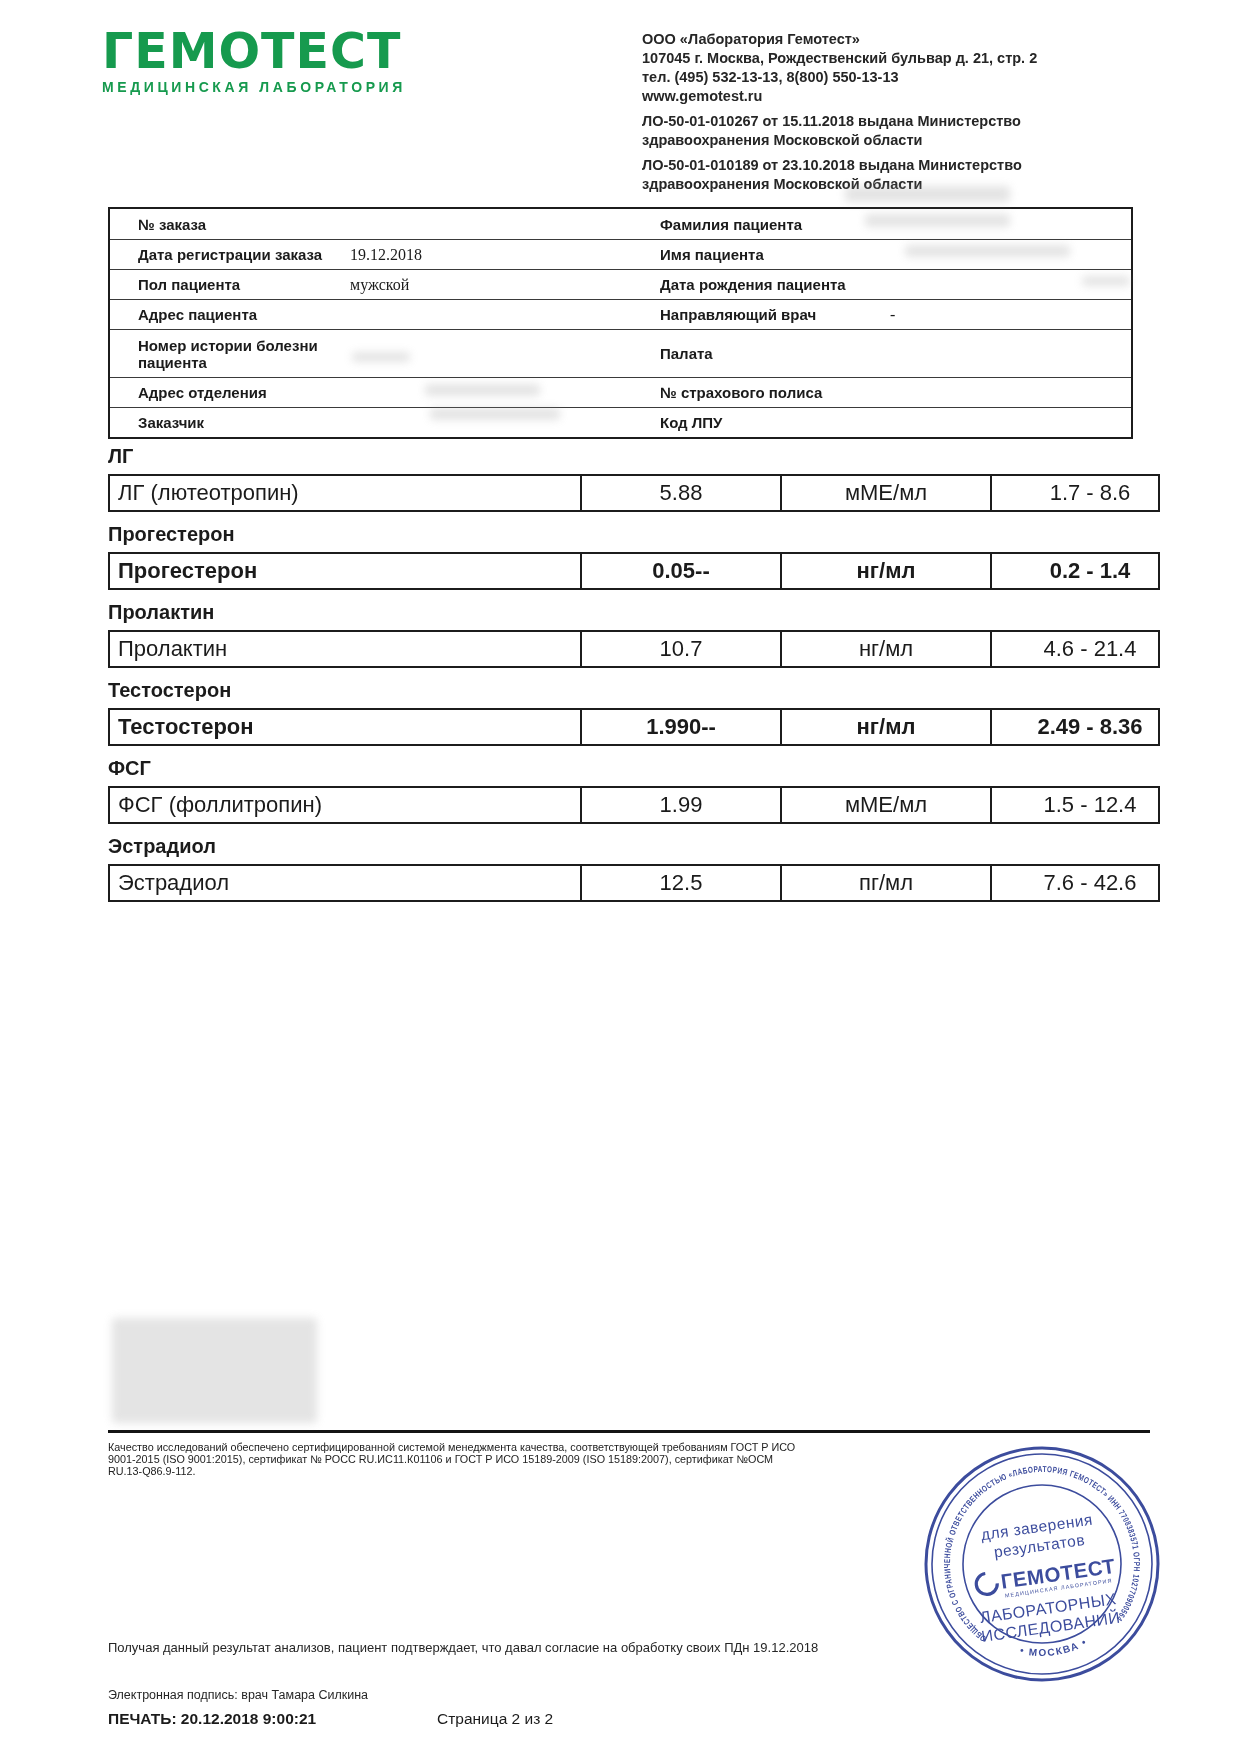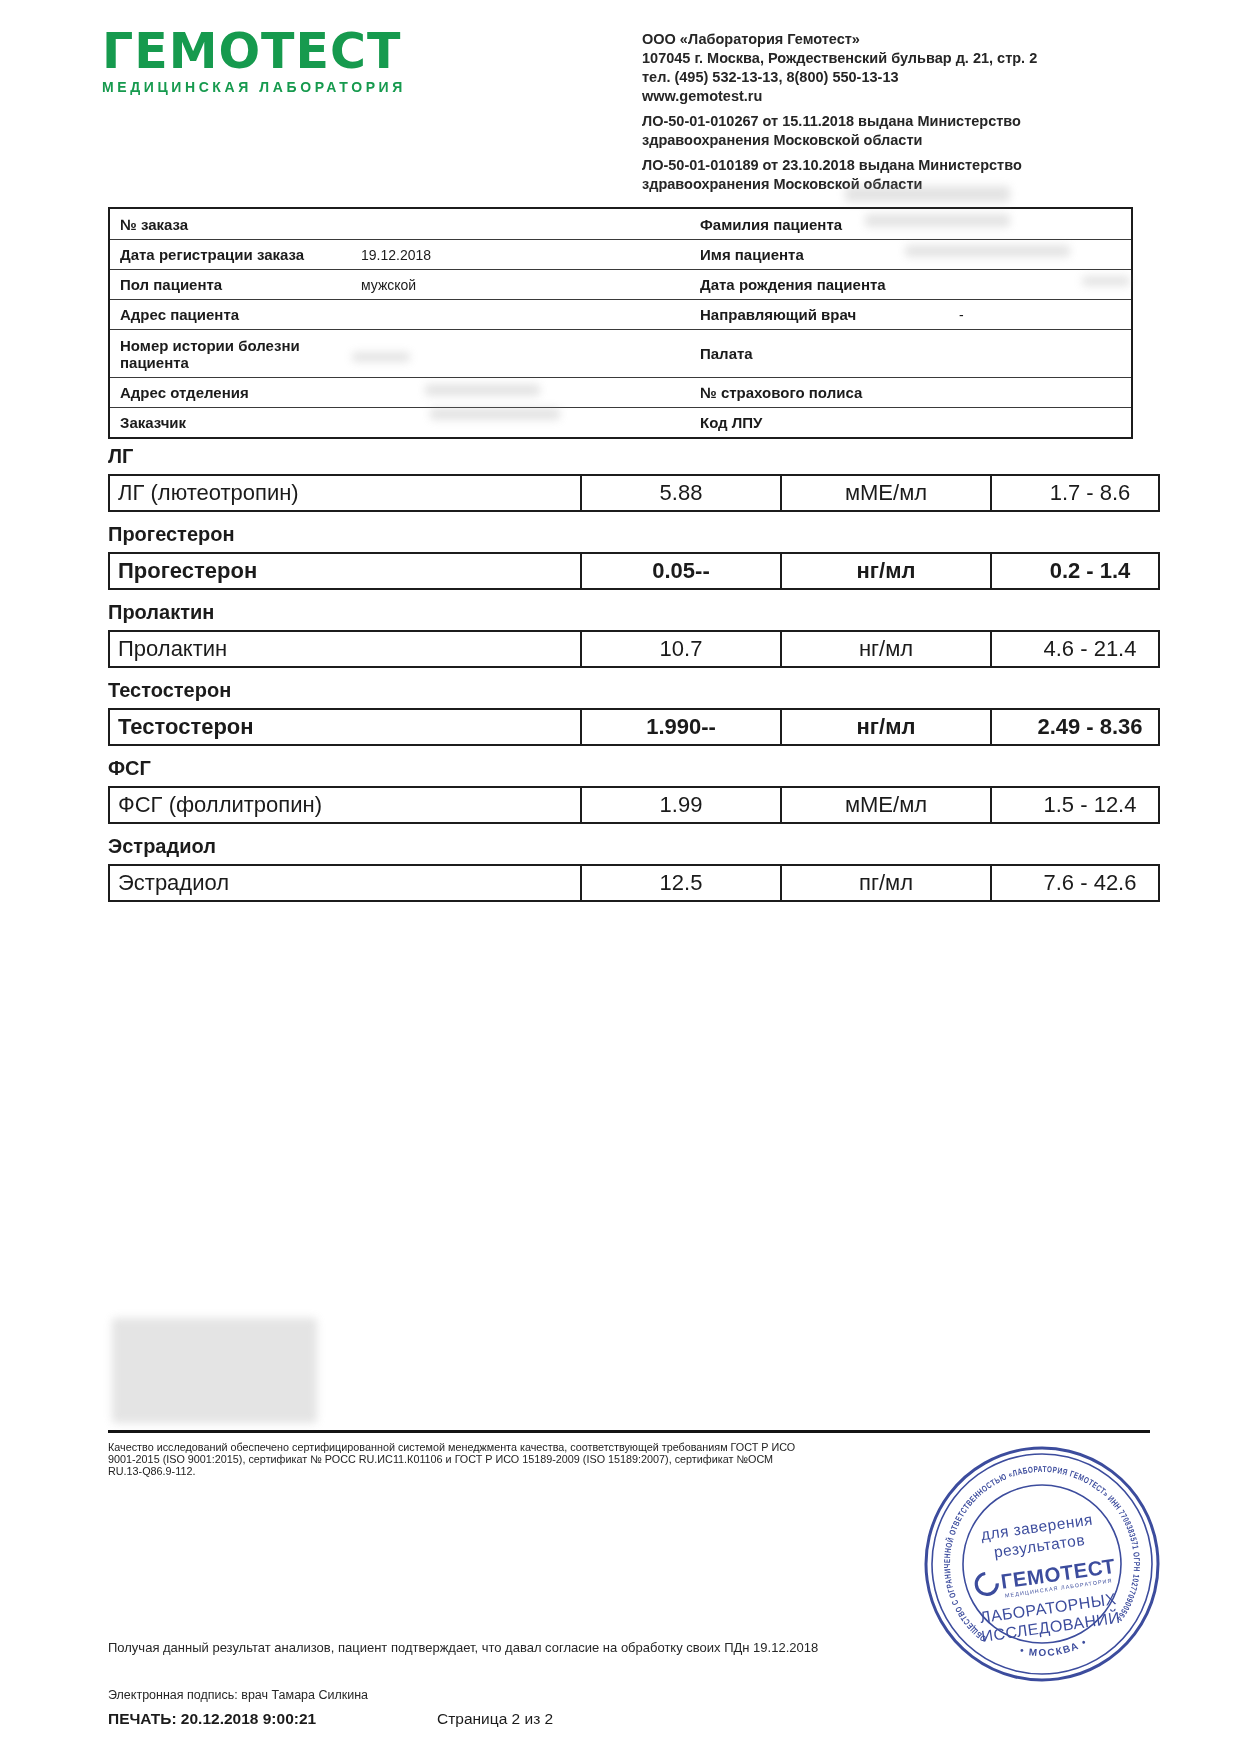--- a/index.html
+++ b/index.html
@@ -10,25 +10,25 @@
   .logo{position:absolute;left:102px;top:26px;}
   .logo-title{color:#169a4e;font-weight:bold;font-family:"DejaVu Sans",sans-serif;font-size:49px;line-height:52px;letter-spacing:1px;}
   .logo-sub{color:#169a4e;font-weight:bold;font-size:14px;letter-spacing:3.6px;margin-top:1px;}
 
   
   .company{position:absolute;left:642px;top:30px;width:420px;font-size:14.5px;font-weight:bold;line-height:19px;color:#262626;}
   .company .lic{margin-top:6px;}
 
   
   .patient-table{position:absolute;left:108px;top:207px;width:1025px;border:2px solid #1c1c1c;box-sizing:border-box;background:#fff;}
-  .pt-row{display:grid;grid-template-columns:212px 310px 230px 1fr;align-items:center;height:30px;border-top:1px solid #3a3a3a;padding:0 10px;box-sizing:border-box;gap:29px;}
+  .pt-row{display:grid;grid-template-columns:212px 310px 230px 1fr;align-items:center;height:30px;border-top:1px solid #3a3a3a;padding:0 28px;box-sizing:border-box;}
   .pt-row:first-child{border-top:none;}
   .pt-row.tall{height:48px;}
   .pt-label{font-weight:bold;font-size:15px;line-height:17px;}
-  .pt-value{font-size:14px;}
+  .pt-value{font-size:16px;font-family:Liberation Serif, serif;}
 
   
   .results{position:absolute;left:108px;top:444px;width:1052px;}
   .section{margin-bottom:10px;}
   .section-title{font-size:20px;font-weight:bold;height:24px;line-height:24px;margin-bottom:6px;}
   .res-row{display:grid;grid-template-columns:472px 200px 210px 1fr;height:38px;border:2px solid #1c1c1c;box-sizing:border-box;font-size:22px;background:#fff;}
   .res-cell{display:flex;align-items:center;height:100%;box-sizing:border-box;}
   .res-name{padding-left:8px;border-right:2px solid #1c1c1c;}
   .res-value{justify-content:center;border-right:2px solid #1c1c1c;}
   .res-units{justify-content:center;border-right:2px solid #1c1c1c;}

